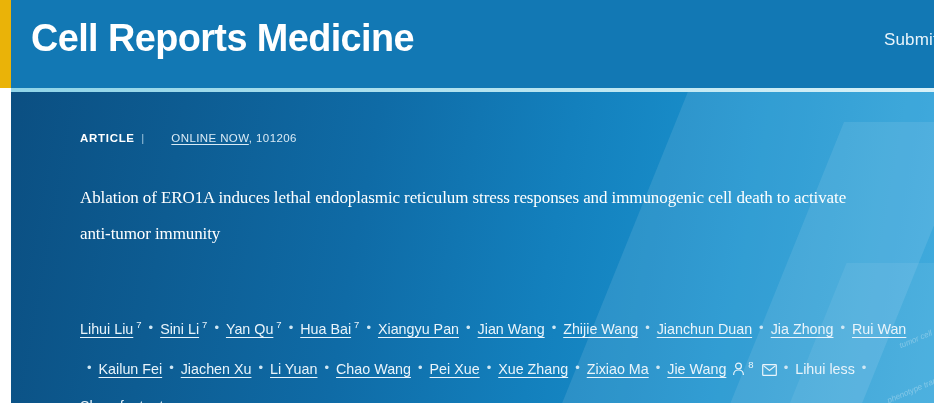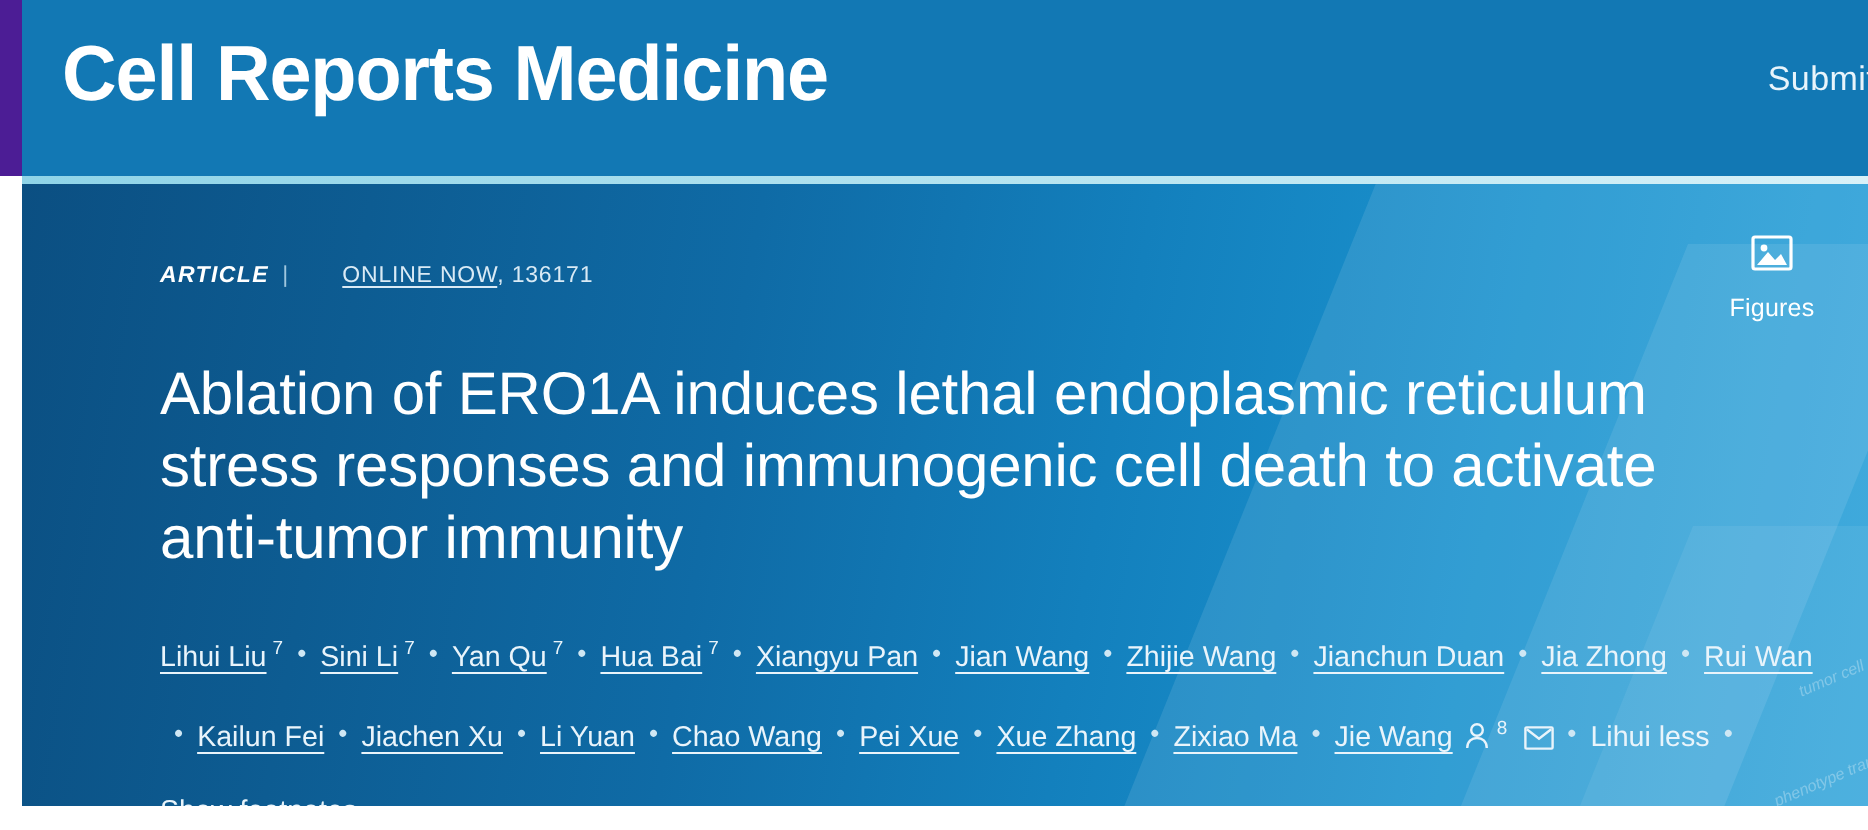--- a/index.html
+++ b/index.html
@@ -15,21 +15,21 @@
     position:relative;
     width:934px; height:415px;
     background:#ffffff;
   }
 
   
   .masthead {
     position:absolute;
     left:0; top:0;
     width:934px; height:88px;
-    background:#4c1d95;
+    background:#eab308;
     overflow:hidden;
     text-align:center;
   }
   .masthead-inner {
     position:absolute;
     left:11px; top:0;
     width:923px; height:88px;
     background:#1278b4;
   }
   .journal-title {
@@ -120,21 +120,20 @@
     left:69px; top:40px;
     font-size:11.5px;
     color:#d9eaf5;
     letter-spacing:0.4px;
     white-space:nowrap;
   }
   .meta-type {
     font-weight:bold;
     color:#ffffff;
     letter-spacing:0.7px;
-    font-style:italic;
   }
   .meta-sep { color:#9fc6de; margin:0 3px; }
   .meta-status { text-decoration:underline; text-underline-offset:2px;margin-left:20px; }
 
   
   .actions {
     position:absolute;
     right:22px; top:22px;
     display:flex;
     gap:30px;
@@ -155,25 +154,26 @@
     font-size:12.5px;
     color:#ffffff;
     letter-spacing:0.1px;
   }
 
   
   .article-title {
     position:absolute;
     left:69px; top:88px;
     width:790px;
-    font-size:30px;
+    font-size:17px;
     line-height:36px;
     color:#ffffff;
     font-weight:normal;
     letter-spacing:-0.1px;
+    font-family:Liberation Serif, serif;
   }
 
   
   .authors {
     position:absolute;
     left:69px; top:215px;
     width:840px;
     font-size:14.3px;
     line-height:35px;
     color:#e9f4fb;
@@ -232,36 +232,26 @@
     <div class="deco-wedge-a"></div>
     <div class="deco-wedge-b"></div>
     <div class="deco-wedge-c"></div>
     <div class="deco-label deco-label-1">tumor cell</div>
     <div class="deco-label deco-label-2">phenotype trans</div>
 
     <div class="meta-row">
       <span class="meta-type">ARTICLE</span>
       <span class="meta-sep">|</span>
       <span class="meta-status">ONLINE NOW</span><span>,</span>
-      <span>136171</span>
+      <span>101206</span>
     </div>
 
     <div class="actions">
 
 
-      <div class="action-item">
-        <span class="action-glyph">
-          <svg viewBox="0 0 24 26" width="24" height="26">
-            <rect x="2.5" y="4.5" width="19" height="16" rx="1" fill="none" stroke="#ffffff" stroke-width="1.6"></rect>
-            <circle cx="8" cy="10" r="1.7" fill="#ffffff"></circle>
-            <path d="M4.5 18.5 L10 12 L13.5 16 L16.5 13 L19.5 18.5 Z" fill="#ffffff"></path>
-          </svg>
-        </span>
-        <span class="action-label">Figures</span>
-      </div>
 
     </div>
 
     <h1 class="article-title">Ablation of ERO1A induces lethal endoplasmic reticulum stress responses and immunogenic cell death to activate anti-tumor immunity</h1>
 
     <div class="authors" id="author-list"><span class="nowrap"><span class="author">Lihui Liu</span><span class="sup">7</span></span><span class="dot">•</span><span class="nowrap"><span class="author">Sini Li</span><span class="sup">7</span></span><span class="dot">•</span><span class="nowrap"><span class="author">Yan Qu</span><span class="sup">7</span></span><span class="dot">•</span><span class="nowrap"><span class="author">Hua Bai</span><span class="sup">7</span></span><span class="dot">•</span><span class="nowrap"><span class="author">Xiangyu Pan</span></span><span class="dot">•</span><span class="nowrap"><span class="author">Jian Wang</span></span><span class="dot">•</span><span class="nowrap"><span class="author">Zhijie Wang</span></span><span class="dot">•</span><span class="nowrap"><span class="author">Jianchun Duan</span></span><span class="dot">•</span><span class="nowrap"><span class="author">Jia Zhong</span></span><span class="dot">•</span><span class="nowrap"><span class="author">Rui Wan</span></span><span class="dot">•</span><span class="nowrap"><span class="author">Kailun Fei</span></span><span class="dot">•</span><span class="nowrap"><span class="author">Jiachen Xu</span></span><span class="dot">•</span><span class="nowrap"><span class="author">Li Yuan</span></span><span class="dot">•</span><span class="nowrap"><span class="author">Chao Wang</span></span><span class="dot">•</span><span class="nowrap"><span class="author">Pei Xue</span></span><span class="dot">•</span><span class="nowrap"><span class="author">Xue Zhang</span></span><span class="dot">•</span><span class="nowrap"><span class="author">Zixiao Ma</span></span><span class="dot">•</span><span class="nowrap"><span class="author">Jie Wang</span><span class="author-icon"><svg width="13" height="14" viewBox="0 0 13 14">
               <circle cx="6.5" cy="4" r="2.9" fill="none" stroke="#e9f4fb" stroke-width="1.2"></circle>
               <path d="M1.6 13 C1.6 9.6 4 8 6.5 8 C9 8 11.4 9.6 11.4 13" fill="none" stroke="#e9f4fb" stroke-width="1.2"></path>
             </svg></span><span class="sup">8</span><span class="author-icon" style="margin-left: 8px;"><svg width="15" height="12" viewBox="0 0 15 12">
               <rect x="0.7" y="0.7" width="13.6" height="10.6" rx="0.6" fill="none" stroke="#e9f4fb" stroke-width="1.2"></rect>

